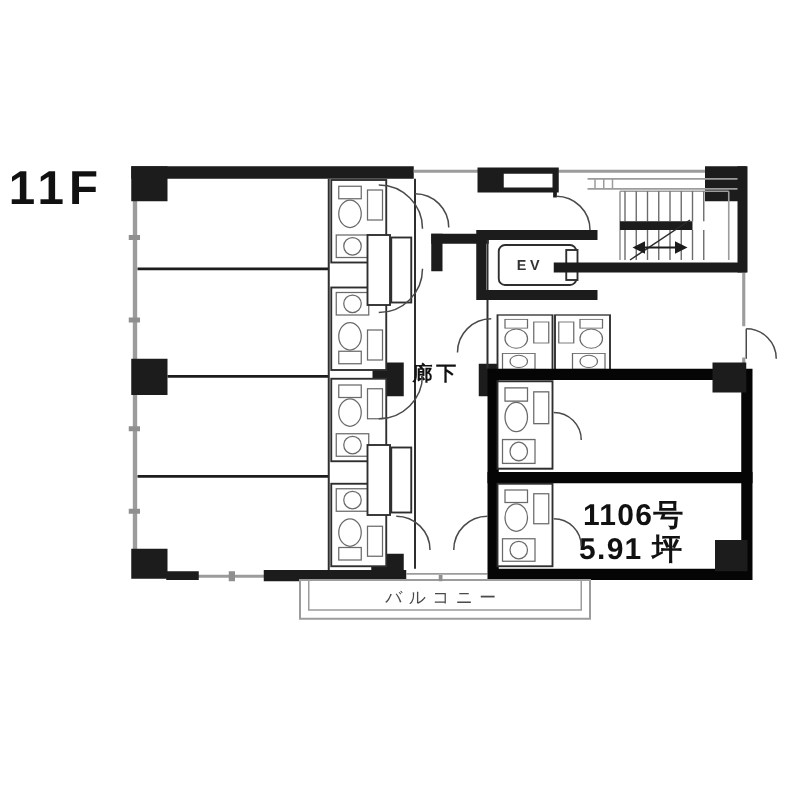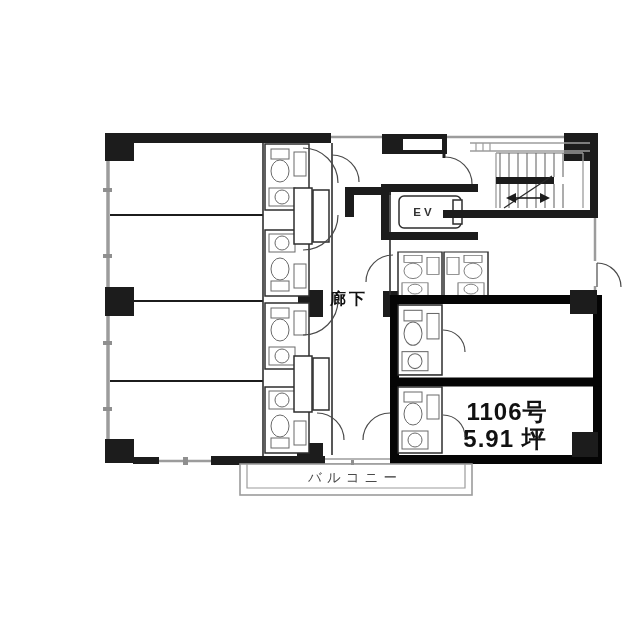--- a/index.html
+++ b/index.html
@@ -21,20 +21,21 @@
   text{font-family:"Liberation Sans","DejaVu Sans",sans-serif;fill:#111;}
   .tCorr{font-size:16px;font-weight:bold;letter-spacing:3px;}
   .tEv{font-size:11.5px;font-weight:600;letter-spacing:3px;fill:#333;}
   .tBal{font-size:13.5px;letter-spacing:5px;fill:#4a4a4a;}
   .tUnit{font-size:24px;font-weight:bold;letter-spacing:1px;}
 </style>
 </head>
 <body>
 
 <div class="canvas">
+  <div class="floor-label">11F</div>
 
   <svg width="630" height="630" viewBox="0 0 630 630">
     <defs>
       <g id="bath">
         <rect x="0" y="0" width="44" height="66" class="thin"></rect>
         <rect x="6" y="5" width="18" height="10" class="fix"></rect>
         <ellipse cx="15" cy="27" rx="9" ry="11" class="fix"></ellipse>
         <rect x="29" y="8" width="12" height="24" class="fix"></rect>
         <rect x="4" y="44" width="26" height="18" class="fix"></rect>
         <circle cx="17" cy="53" r="7" class="fix"></circle>

